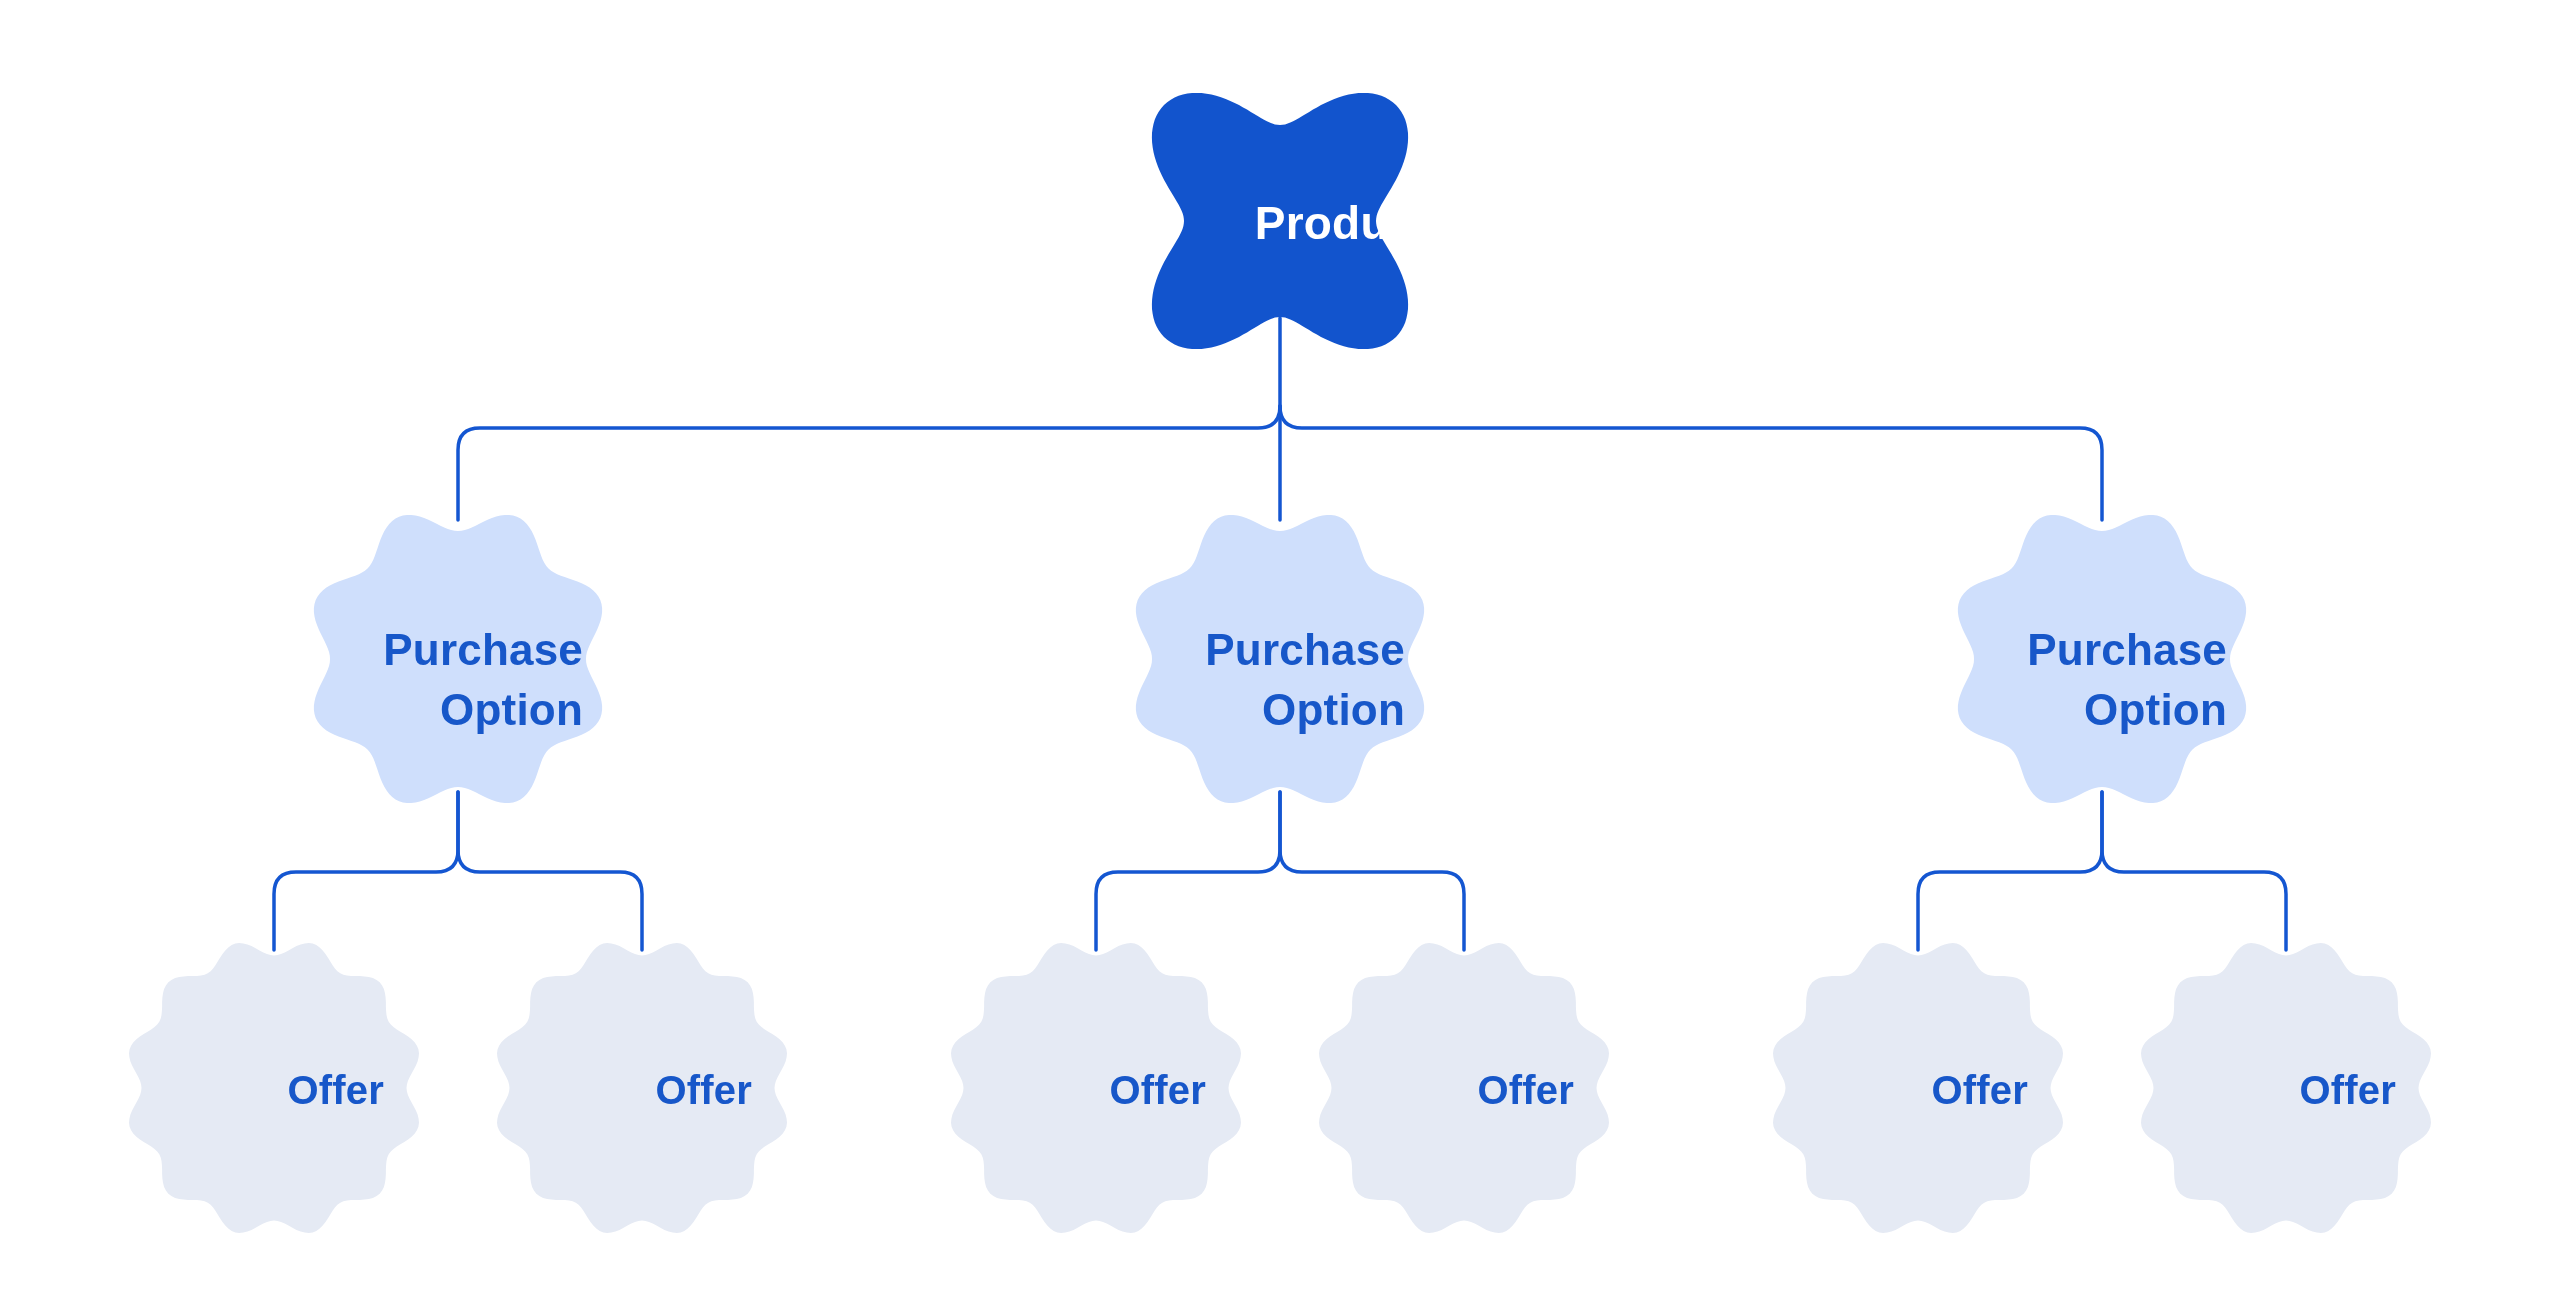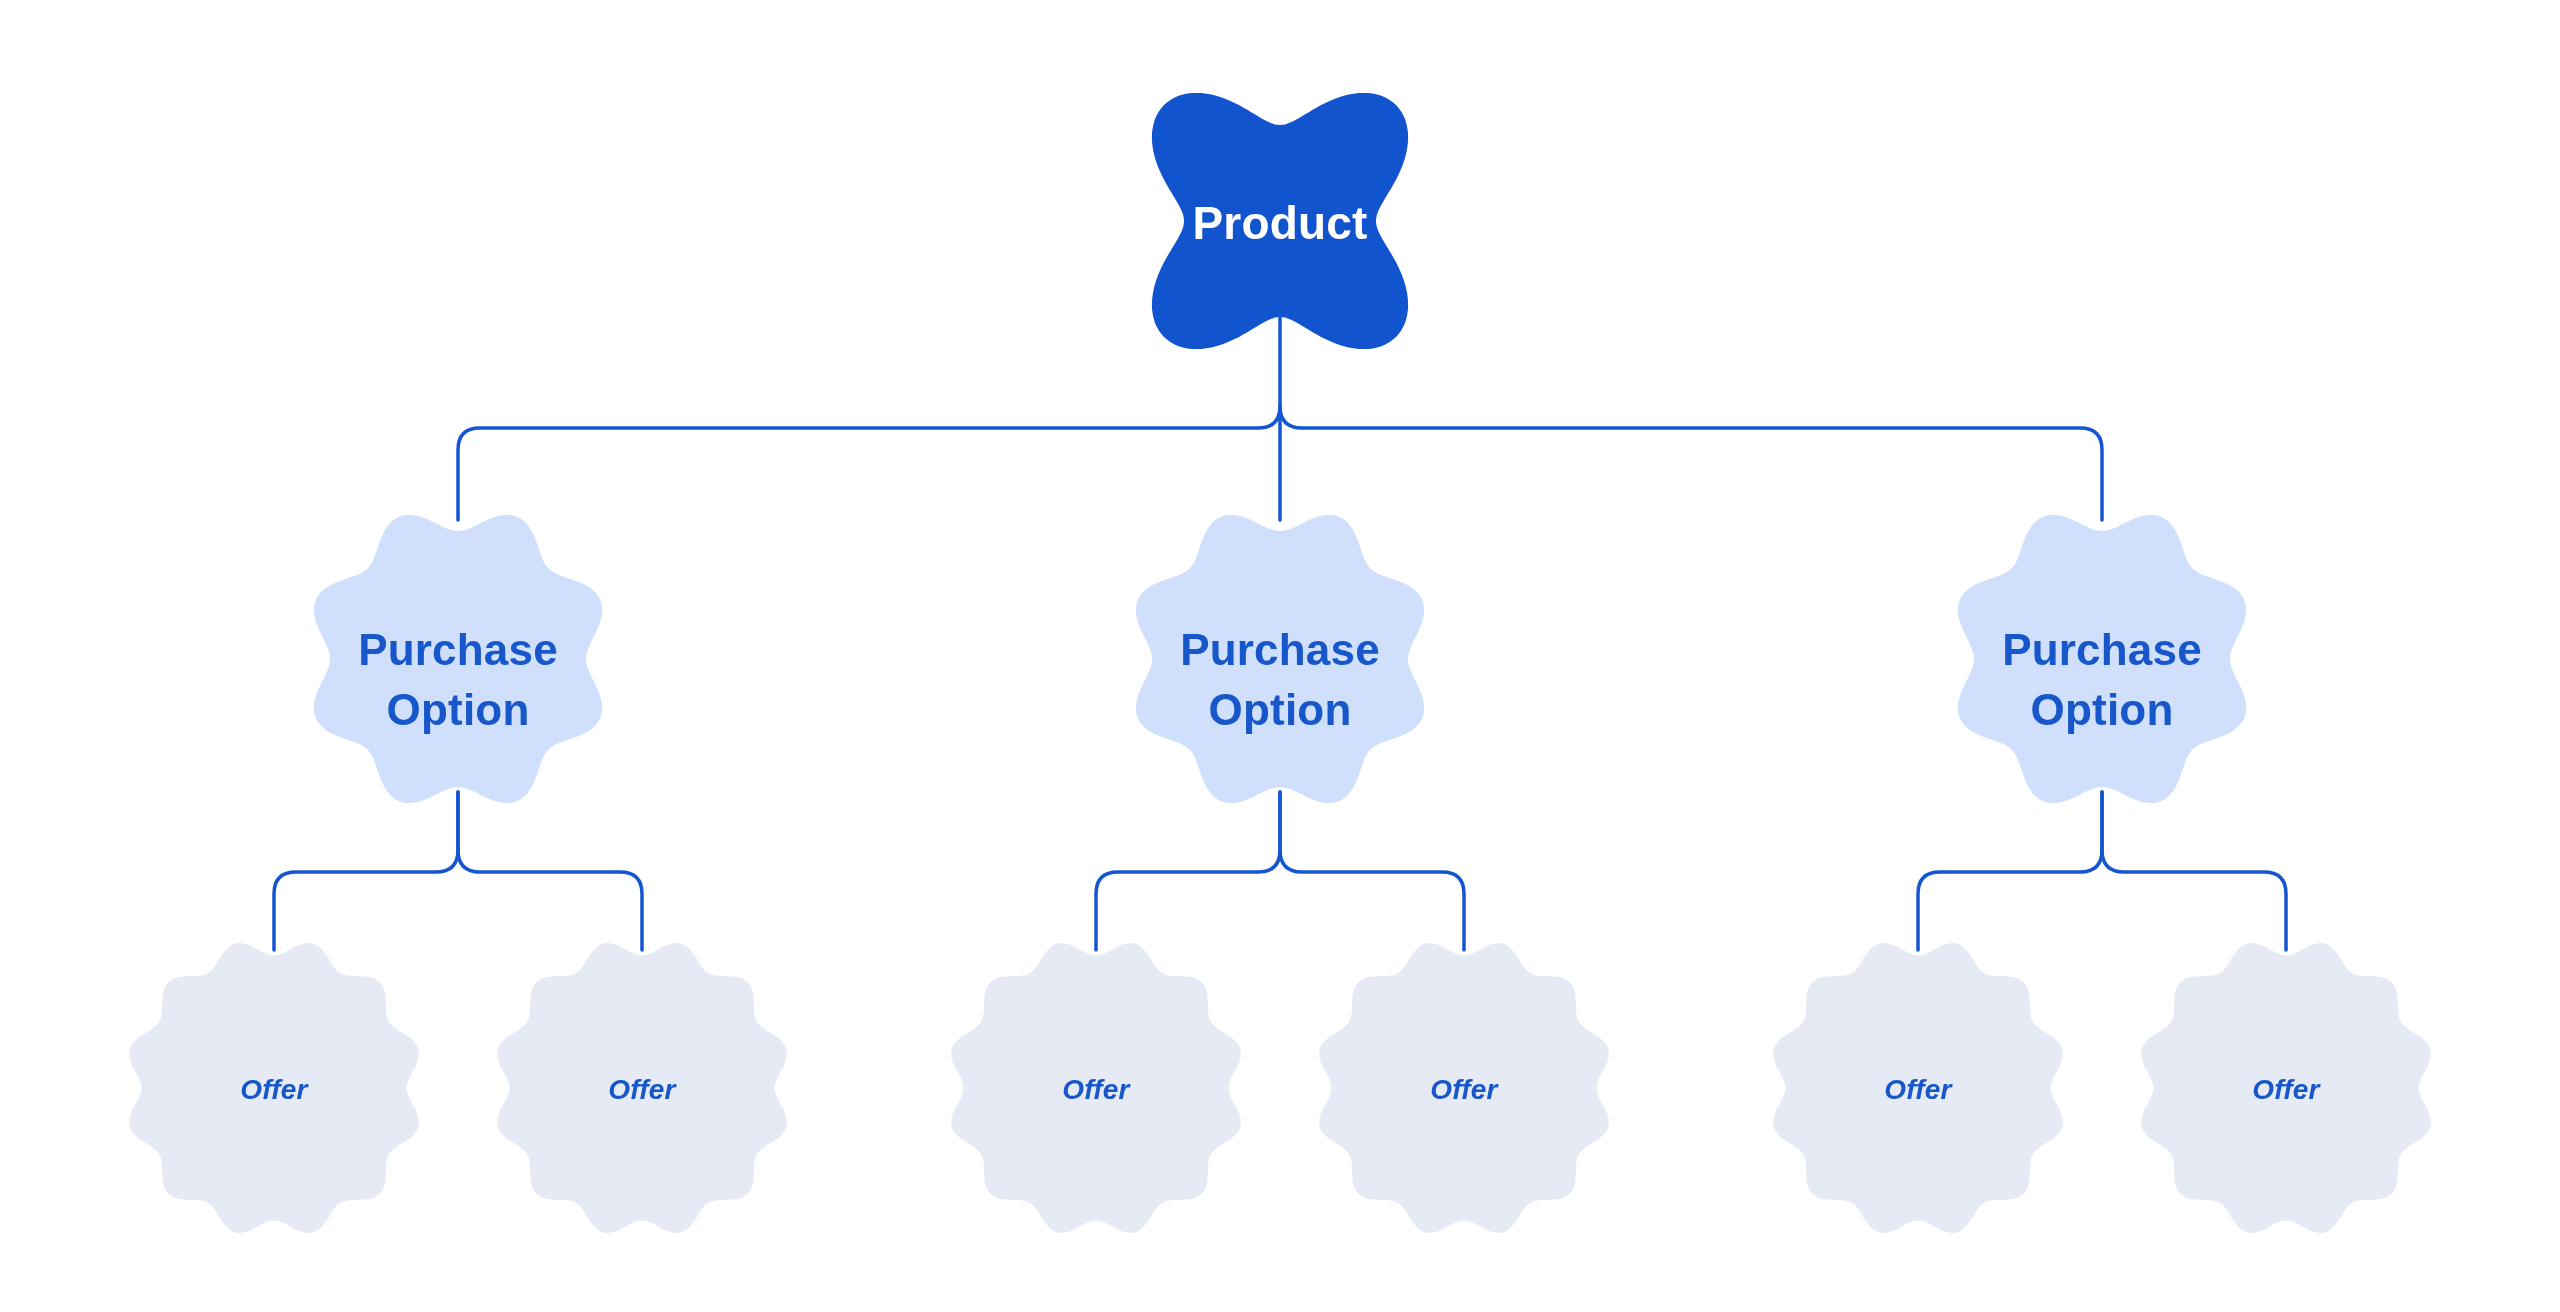--- a/index.html
+++ b/index.html
@@ -12,25 +12,25 @@
     --line:#1456d1;
   }
   *{margin:0;padding:0;box-sizing:border-box;}
   html,body{width:2560px;height:1312px;background:var(--bg);overflow:hidden;}
   body{position:relative;font-family:"Liberation Sans","DejaVu Sans",sans-serif;}
   #diagram-svg{position:absolute;left:0;top:0;}
   .connector{stroke:var(--line);stroke-width:3.5;fill:none;stroke-linecap:round;stroke-linejoin:round;}
   .product-shape{fill:var(--product-fill);}
   .option-shape{fill:var(--option-fill);}
   .offer-shape{fill:var(--offer-fill);}
-  .label{position:absolute;transform:translate(-50%,-50%);text-align:center;
+  .label{position:absolute;transform:translate(-50%,-50%);text-align:right;
          color:var(--label-text);font-weight:600;letter-spacing:0.2px;user-select:none;}
   .label-product{font-size:46px;color:var(--product-text);width:300px;}
   .label-option{font-size:44px;line-height:60px;width:250px;margin-top:21px;}
-  .label-offer{font-size:28px;width:220px;font-style:italic;}
+  .label-offer{font-size:40px;width:220px;}
 </style>
 </head>
 <body>
 
 <svg id="diagram-svg" width="2560" height="1312" viewBox="0 0 2560 1312" xmlns="http://www.w3.org/2000/svg">
 
   <g>
     <path class="connector" d="M 1280 318 L 1280 520"></path>
     <path class="connector" d="M 458 520 L 458 450 Q 458 428 480 428 L 1258 428 Q 1280 428 1280 406"></path>
     <path class="connector" d="M 2102 520 L 2102 450 Q 2102 428 2080 428 L 1302 428 Q 1280 428 1280 406"></path>

